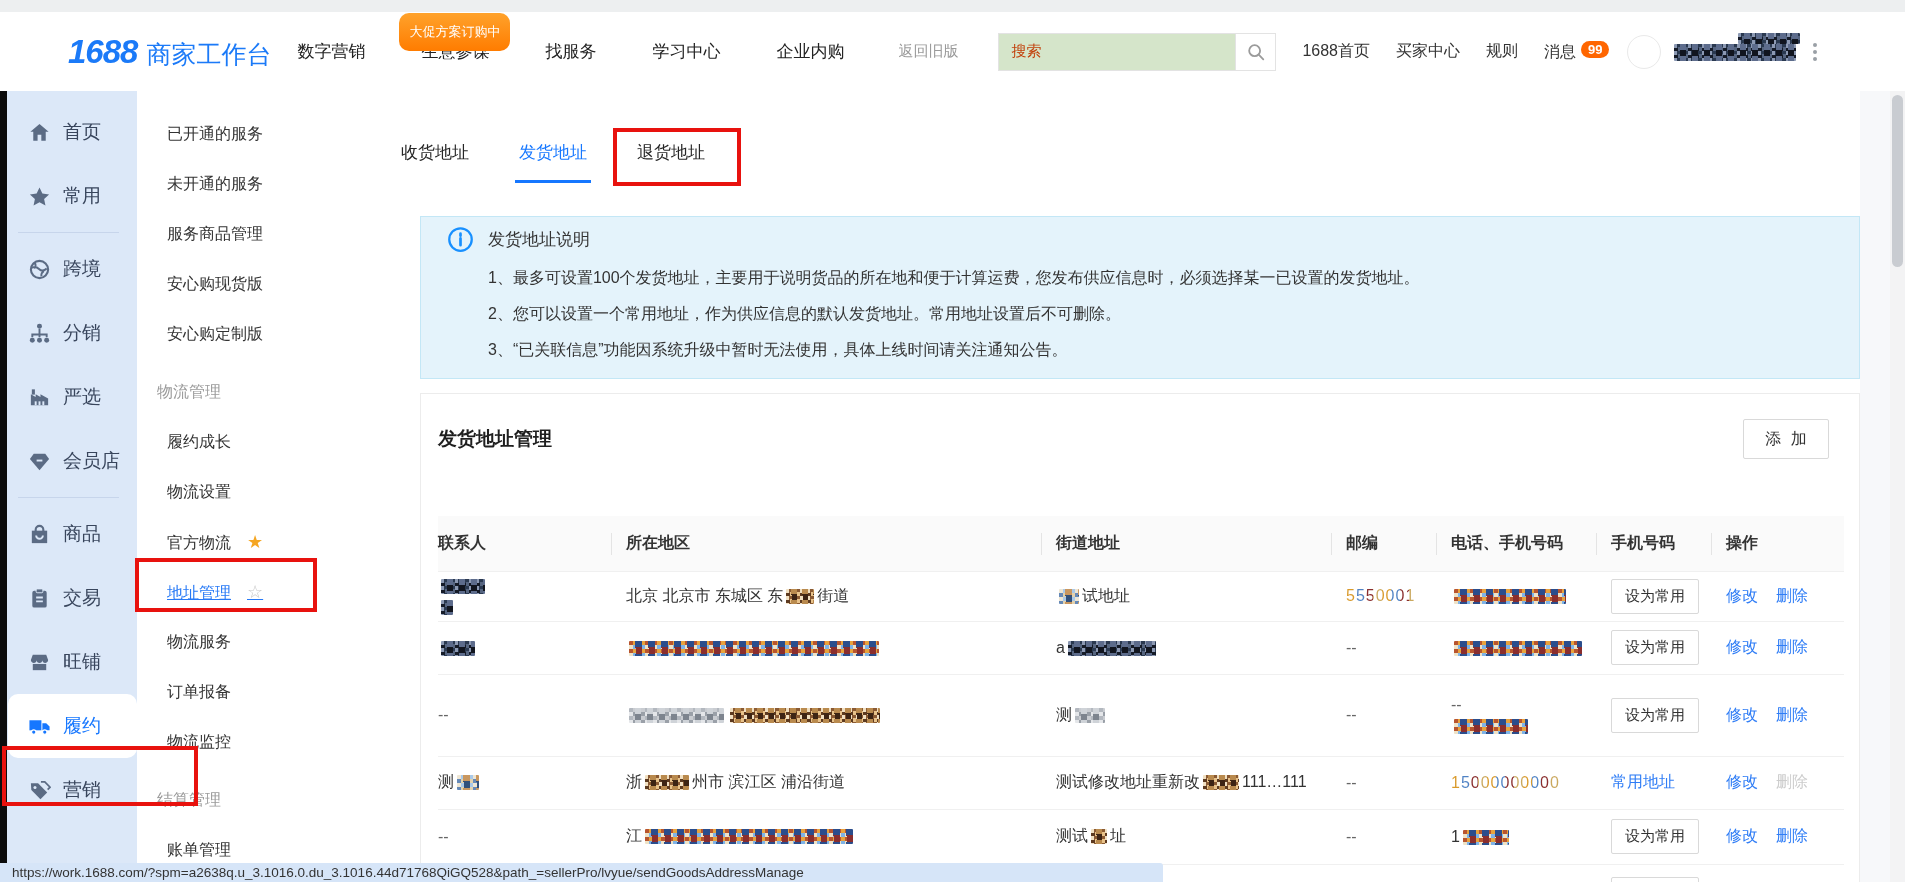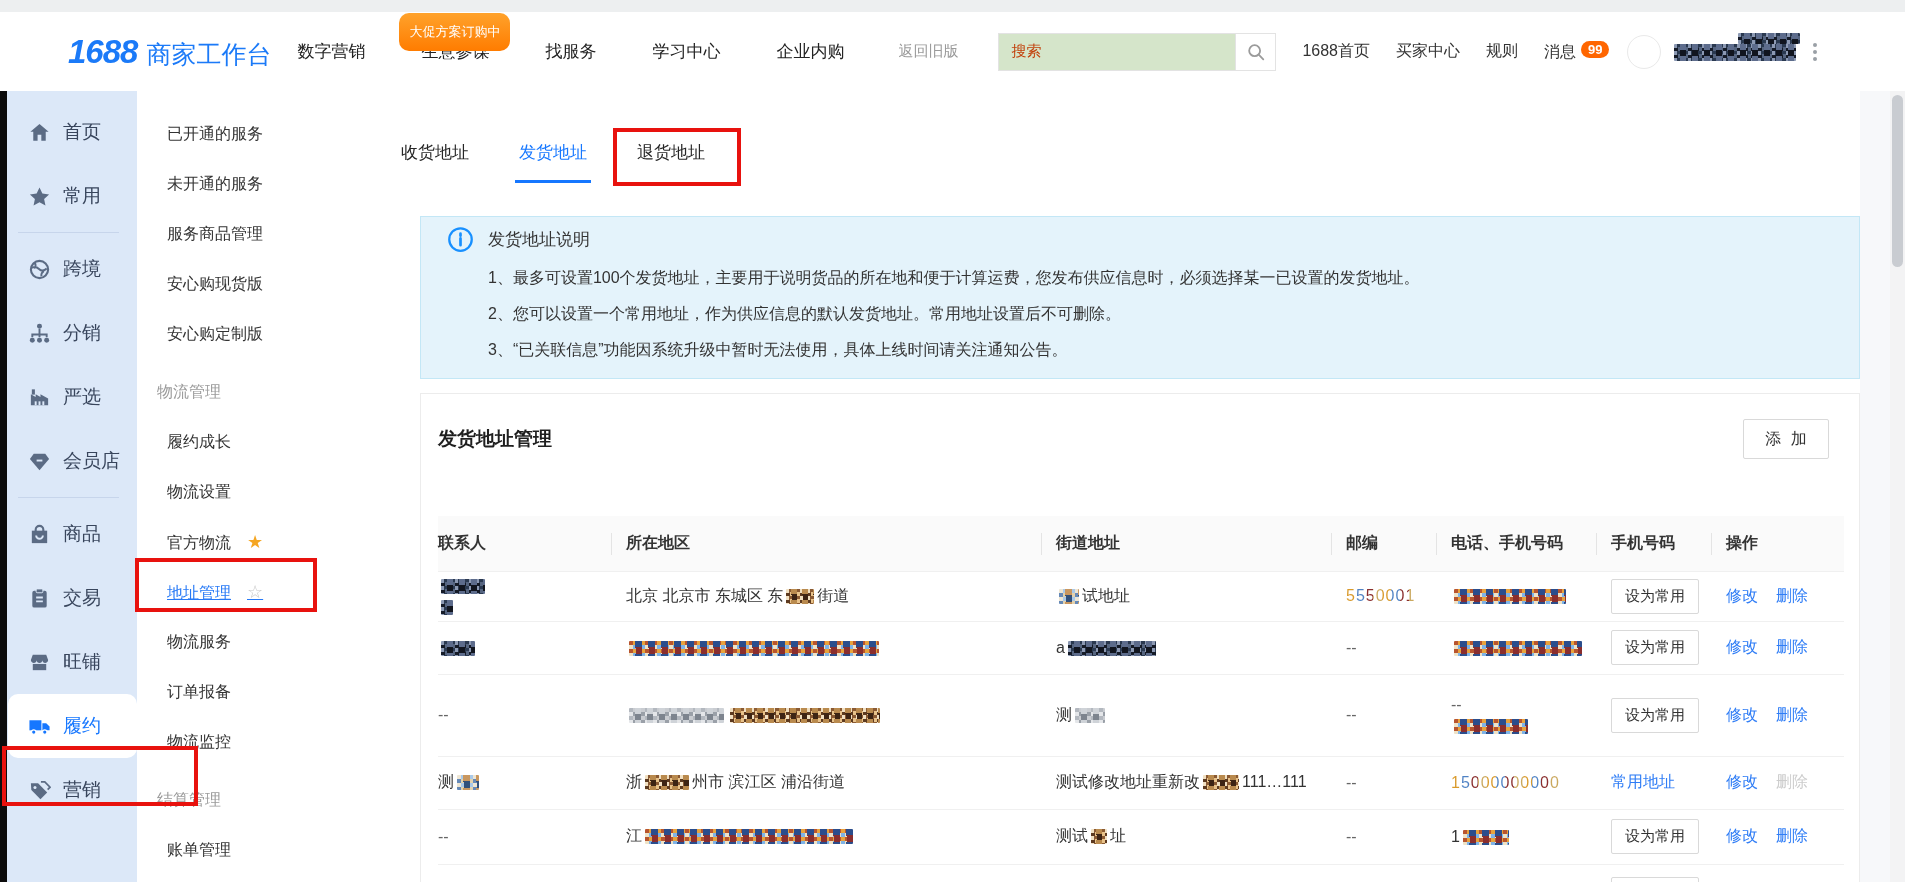--- a/index.html
+++ b/index.html
@@ -384,13 +384,14 @@
   </div>
 
   <div class="screen-edge"></div>
   <div class="gutter"></div>
   <div class="scrollbar">
     <div class="scroll-thumb"></div>
   </div>
   <div class="annot annot-tab"></div>
   <div class="annot annot-addr"></div>
   <div class="annot annot-lvyue"></div>
+  <div class="urlbar">https://work.1688.com/?spm=a2638q.u_3.1016.0.du_3.1016.44d71768QiGQ528&amp;path_=sellerPro/lvyue/sendGoodsAddressManage</div>
 </div>
 
 </body></html>

